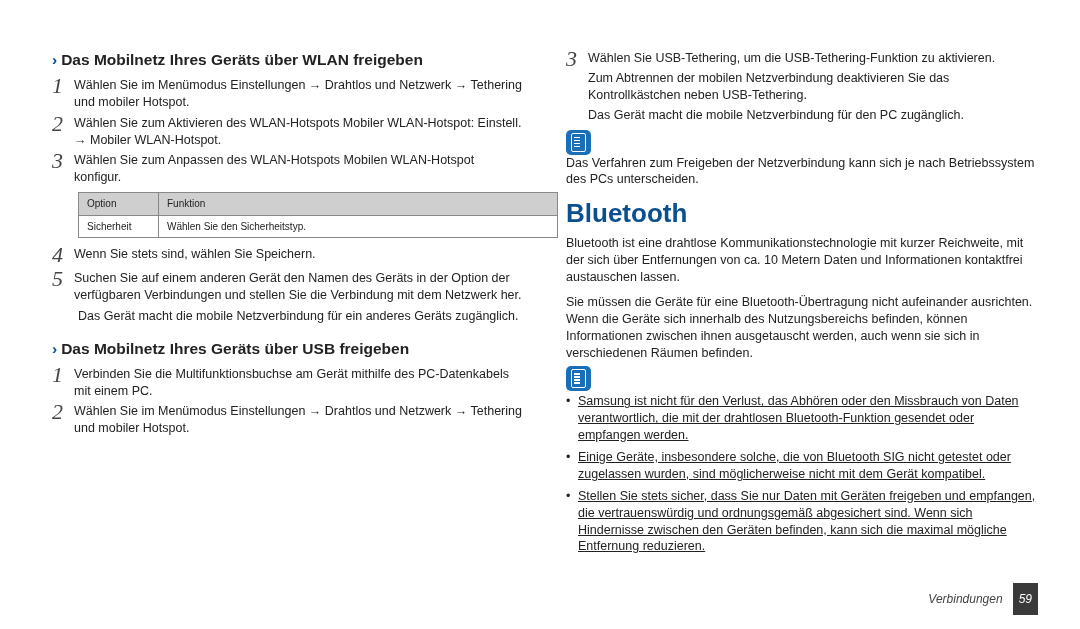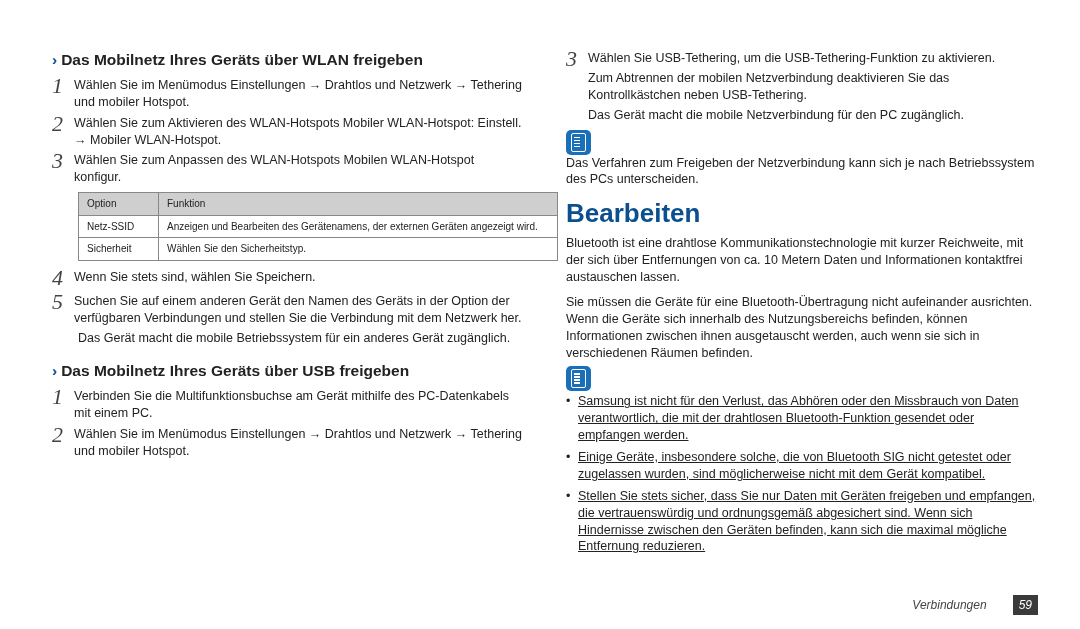--- a/index.html
+++ b/index.html
@@ -134,27 +134,27 @@
     left: 0;
     top: 0;
   }
   .footer {
     position: absolute;
     right: 42px;
     bottom: 14px;
     font-size: 12px;
     display: flex;
     align-items: center;
-    gap: 26px;
+    gap: 10px;
   }
   .footer .sec { font-style: italic; color: #444; }
   .footer .pg {
     background: #3a3a3a;
     color: #fff;
-    padding: 3px 6px;
+    padding: 9px 6px;
     font-style: italic;
     font-size: 12px;
   }
 </style>
 </head>
 <body>
 
 <div class="page">
 
   <div class="col">
@@ -181,42 +181,38 @@
       </div>
     </div>
 
     <table class="opt">
       <tbody>
           <tr>
         <th class="colopt">Option</th>
         <th>Funktion</th>
       </tr>
       <tr>
-        <td>Netz-SSID</td>
-        <td>Anzeigen und Bearbeiten des Gerätenamens, der externen Geräten angezeigt wird.</td>
-      </tr>
-      <tr>
         <td>Sicherheit</td>
         <td>Wählen Sie den Sicherheitstyp.</td>
       </tr>
     </tbody>
       </table>
 
     <div class="step">
       <div class="stepnum">4</div>
       <div class="steptext">
         <span>Wenn Sie stets sind, wählen Sie </span><span class="bold">Speichern</span><span>.</span>
       </div>
     </div>
 
     <div class="step">
       <div class="stepnum">5</div>
       <div class="steptext">Suchen Sie auf einem anderen Gerät den Namen des Geräts in der Option der verfügbaren Verbindungen und stellen Sie die Verbindung mit dem Netzwerk her.</div>
     </div>
-    <div class="plain">Das Gerät macht die mobile Betriebssystem für ein anderes Gerät zugänglich.</div>
+    <div class="plain">Das Gerät macht die mobile Netzverbindung für ein anderes Geräts zugänglich.</div>
 
     <div style="height:14px"></div>
     <div class="subhead"><span class="chev">›</span><span>Das Mobilnetz Ihres Geräts über USB freigeben</span></div>
 
     <div class="step">
       <div class="stepnum">1</div>
       <div class="steptext">Verbinden Sie die Multifunktionsbuchse am Gerät mithilfe des PC-Datenkabels mit einem PC.</div>
     </div>
 
     <div class="step">
@@ -236,21 +232,21 @@
         <div style="margin-top:3px"><span>Zum Abtrennen der mobilen Netzverbindung deaktivieren Sie das Kontrollkästchen neben </span><span class="bold">USB-Tethering</span><span>.</span></div>
         <div style="margin-top:3px">Das Gerät macht die mobile Netzverbindung für den PC zugänglich.</div>
       </div>
     </div>
 
     <div class="noteblock">
       <div class="noteicon"></div>
       <div class="notelist">Das Verfahren zum Freigeben der Netzverbindung kann sich je nach Betriebssystem des PCs unterscheiden.</div>
     </div>
 
-    <div class="stephead">Bearbeiten</div>
+    <div class="stephead">Bluetooth</div>
     <div>Bluetooth ist eine drahtlose Kommunikationstechnologie mit kurzer Reichweite, mit der sich über Entfernungen von ca. 10 Metern Daten und Informationen kontaktfrei austauschen lassen.</div>
     <div style="margin-top:8px">Sie müssen die Geräte für eine Bluetooth-Übertragung nicht aufeinander ausrichten. Wenn die Geräte sich innerhalb des Nutzungsbereichs befinden, können Informationen zwischen ihnen ausgetauscht werden, auch wenn sie sich in verschiedenen Räumen befinden.</div>
 
     <div class="noteblock">
       <div class="noteicon"></div>
       <div class="notelist">
         <ul>
           <li>Samsung ist nicht für den Verlust, das Abhören oder den Missbrauch von Daten verantwortlich, die mit der drahtlosen Bluetooth-Funktion gesendet oder empfangen werden.</li>
           <li>Einige Geräte, insbesondere solche, die von Bluetooth SIG nicht getestet oder zugelassen wurden, sind möglicherweise nicht mit dem Gerät kompatibel.</li>
           <li>Stellen Sie stets sicher, dass Sie nur Daten mit Geräten freigeben und empfangen, die vertrauenswürdig und ordnungsgemäß abgesichert sind. Wenn sich Hindernisse zwischen den Geräten befinden, kann sich die maximal mögliche Entfernung reduzieren.</li>

